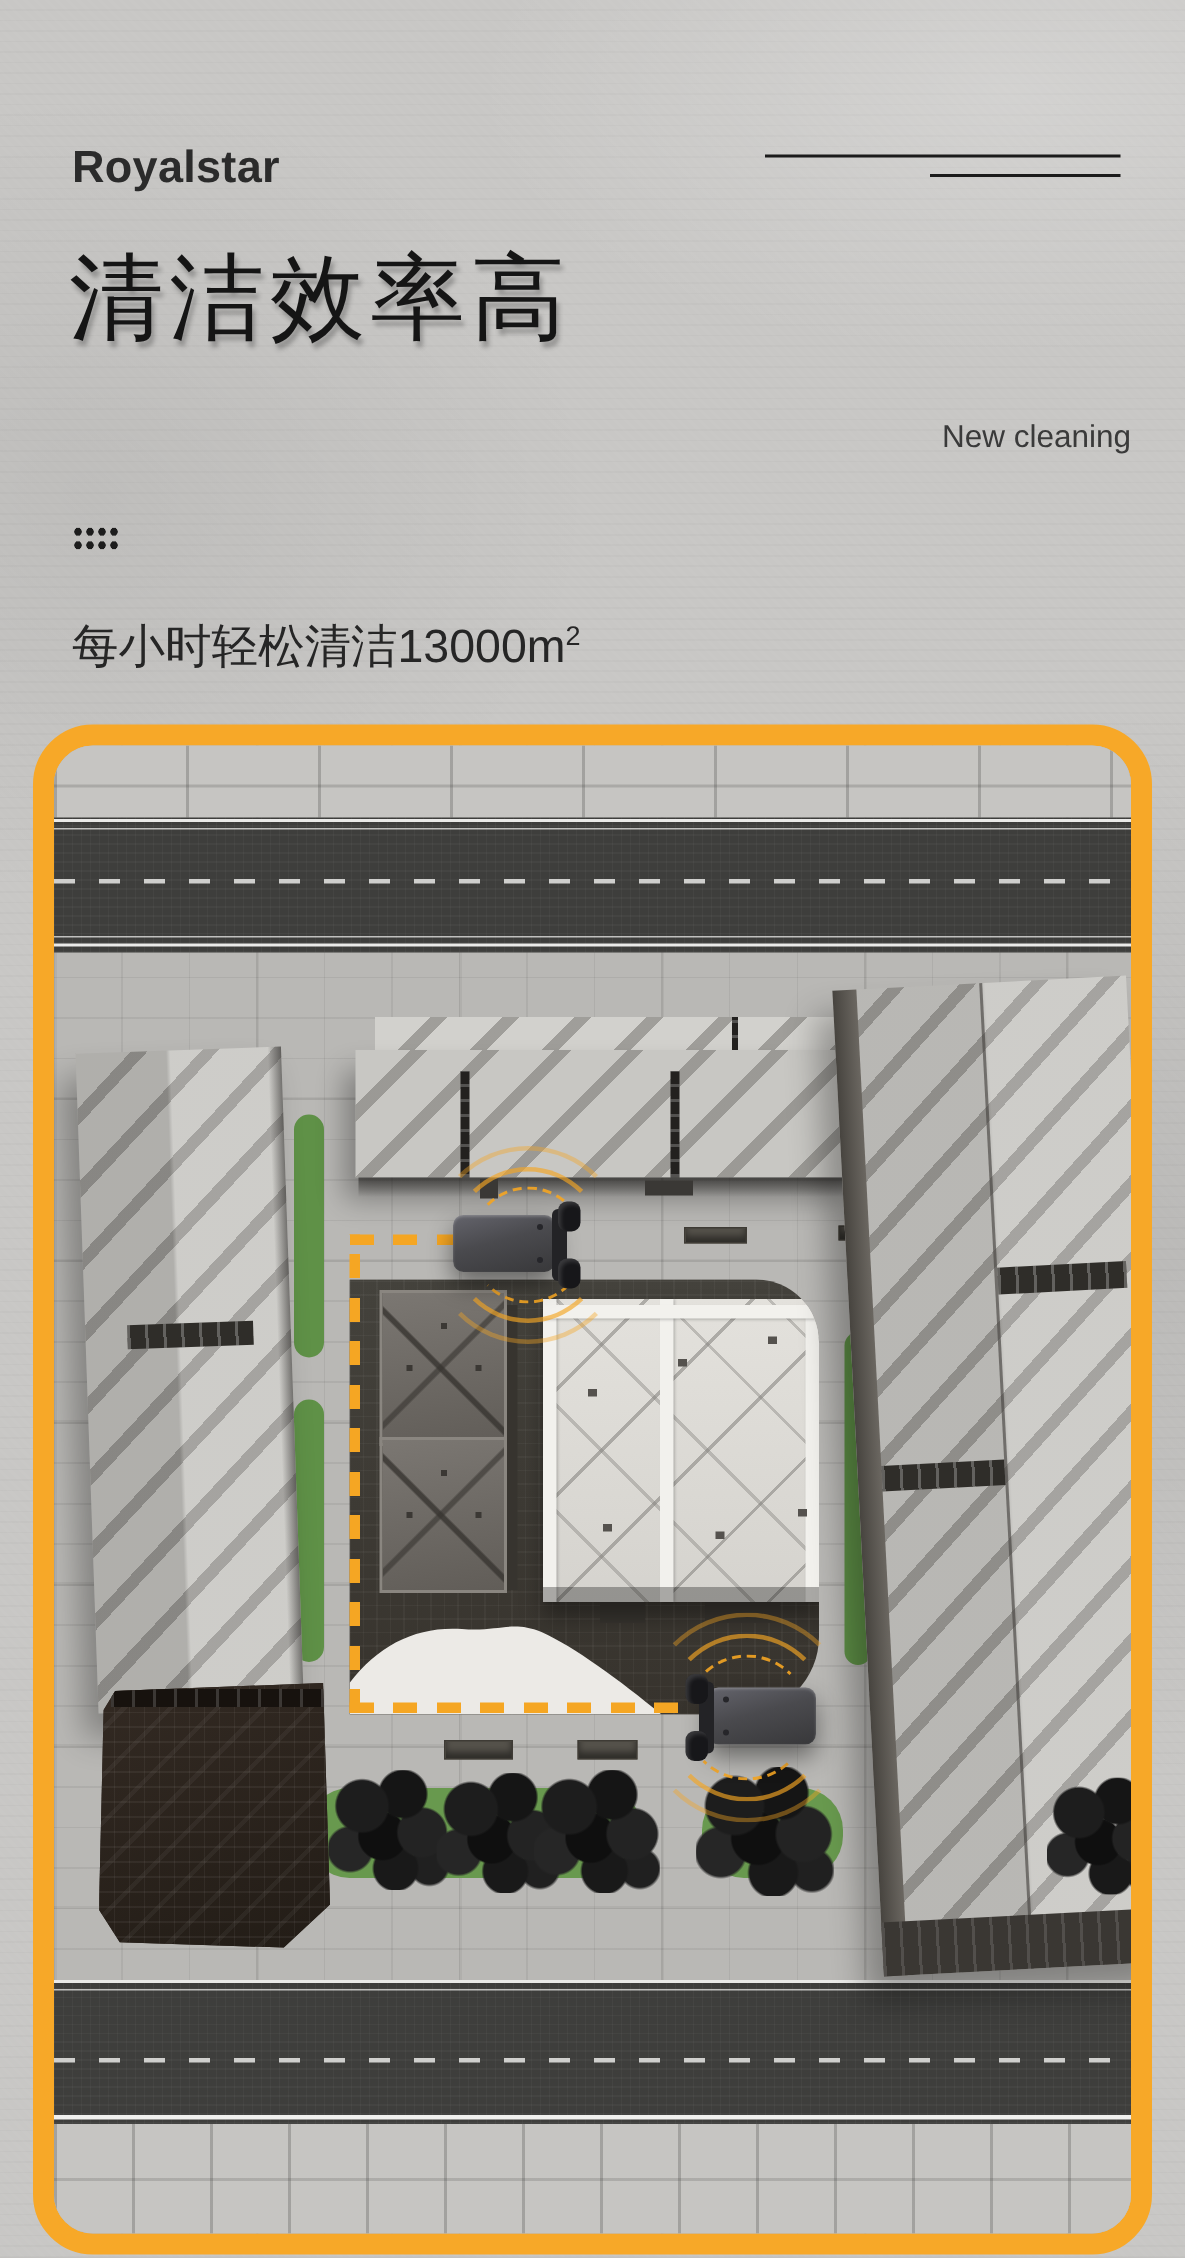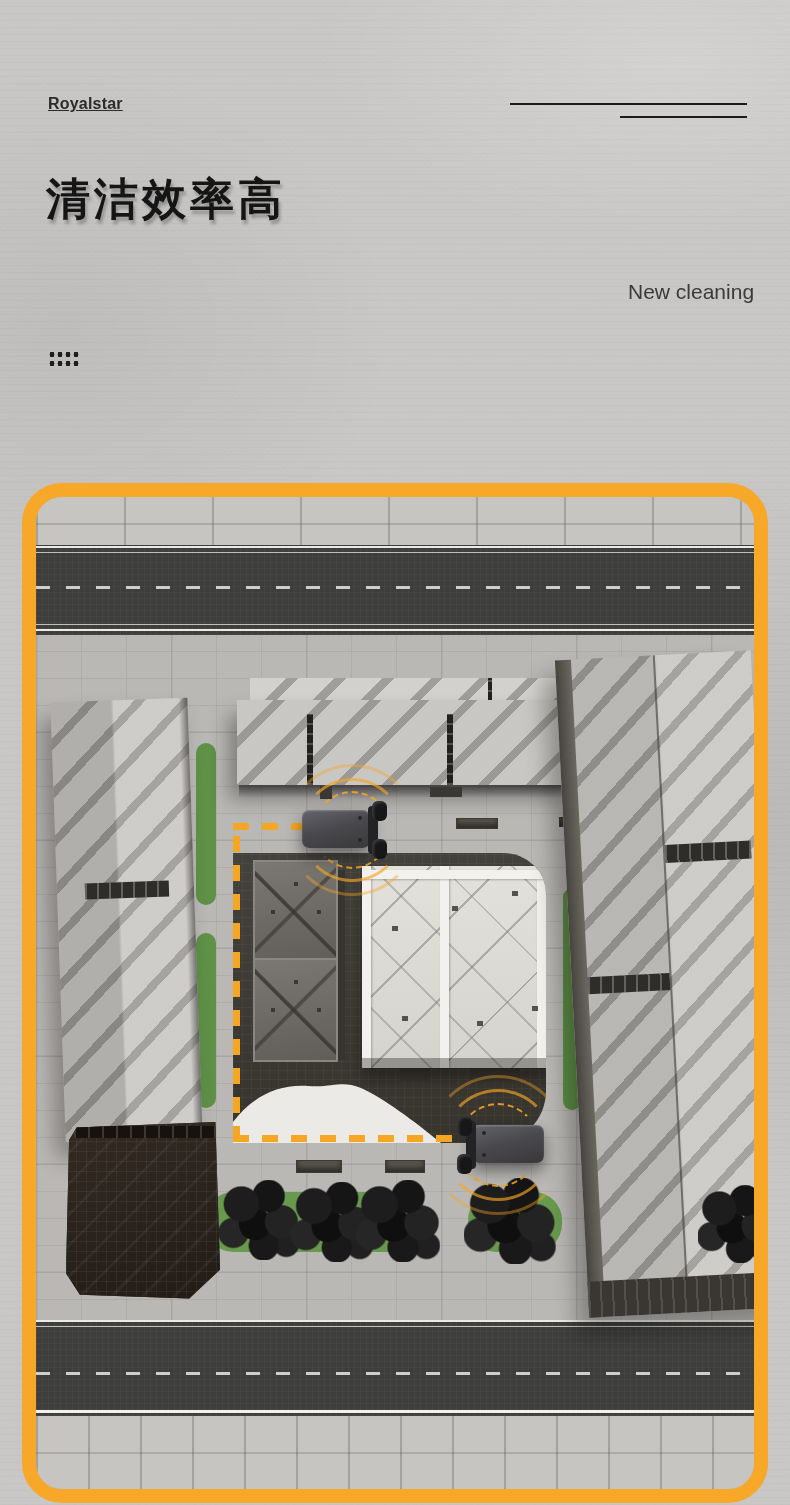--- a/index.html
+++ b/index.html
@@ -10,26 +10,26 @@
     background-image:
       radial-gradient(600px 300px at 85% 4%, rgba(255,255,255,.20), transparent 60%),
       radial-gradient(520px 420px at 8% 22%, rgba(0,0,0,.05), transparent 65%),
       radial-gradient(700px 520px at 95% 55%, rgba(0,0,0,.07), transparent 70%),
       repeating-linear-gradient(45deg, rgba(255,255,255,.025) 0 2px, transparent 2px 5px),
       repeating-linear-gradient(0deg, rgba(0,0,0,.02) 0 1px, transparent 1px 7px);
   }
   .abs{position:absolute;}
 
   
-  .logo{left:48px;top:95px;font-size:16px;font-weight:700;color:#2b2b2b;letter-spacing:.2px;text-decoration:underline;}
+  .logo{left:48px;top:95px;font-size:30px;font-weight:700;color:#2b2b2b;letter-spacing:.2px;}
   .decor-line-long{left:510px;top:103px;width:237px;height:2px;background:#1b1b1b;}
   .decor-line-short{left:620px;top:116px;width:127px;height:2px;background:#1b1b1b;}
 
   
-  .title{left:46px;top:155px;font-size:44px;line-height:88px;font-weight:700;color:#151515;
+  .title{left:46px;top:155px;font-size:63px;line-height:88px;font-weight:400;color:#151515;
     letter-spacing:4px;text-shadow:2px 4px 3px rgba(40,40,40,.30);}
   .title span{display:block;}
   .tagline{left:628px;top:280px;font-size:21px;color:#3a3a3a;}
   .dots-icon{left:48px;top:350px;width:33px;height:18px;
     background-image:radial-gradient(#1d1d1d 2.3px, transparent 2.6px);
     background-size:8px 9px;}
   .subtitle{left:48px;top:410px;font-size:31px;color:#262626;}
   .subtitle sup{font-size:18px;}
 
   
@@ -192,20 +192,23 @@
 
   <div class="abs logo">Royalstar</div>
   <div class="abs decor-line-long"></div>
   <div class="abs decor-line-short"></div>
 
   <h1 class="abs title">
     <span>清洁效率高</span>
   </h1>
   <div class="abs tagline">New cleaning</div>
   <div class="abs dots-icon"></div>
+  <div class="abs subtitle">
+    <span>每小时轻松清洁13000m</span><sup>2</sup>
+  </div>
 
   <div class="abs frame">
     <div class="scene">
 
       <div class="abs strip-top"></div>
       <div class="abs road road-top"></div>
       <div class="abs road road-bottom"></div>
       <div class="abs strip-bottom"></div>
 
       <div class="green-bar" style="left:160px;top:246px;width:20px;height:162px;"></div>

